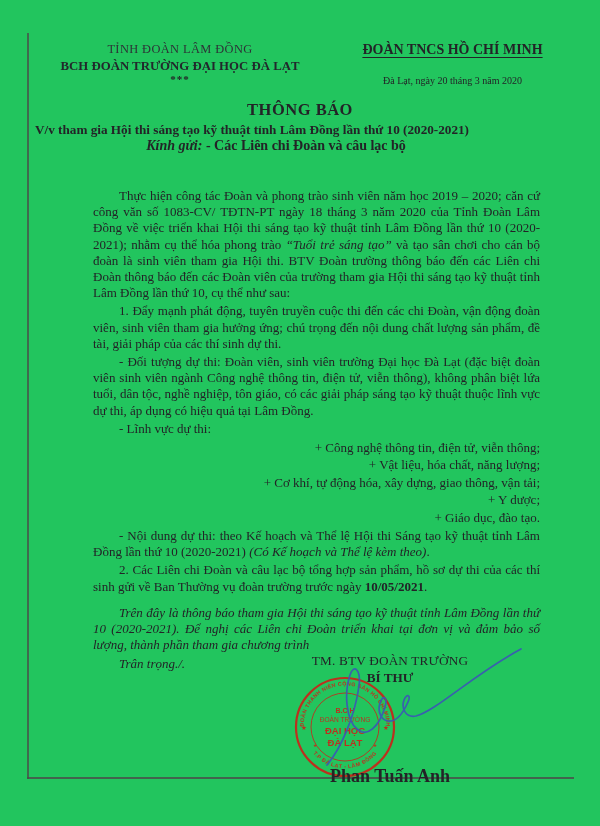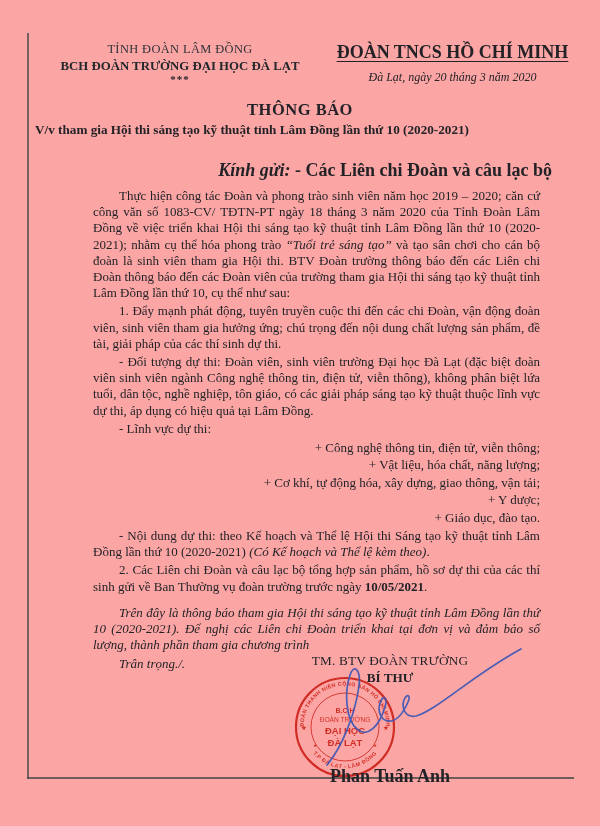--- a/index.html
+++ b/index.html
@@ -1,40 +1,40 @@
 <!DOCTYPE html>
 <html><head>
 <meta charset="utf-8">
 <style>
   html,body{margin:0;padding:0;background:#e9e9e7;}
   .page{
     position:relative;
     width:600px;height:826px;
-    background:#fca5a5;
+    background:#22c55e;
     overflow:hidden;
     font-family:"Liberation Serif","DejaVu Serif",serif;
     color:#232327;
   }
   
   .scan-edge-left{position:absolute;left:27px;top:33px;width:2px;height:746px;background:#4b4b49;opacity:.75;}
   .scan-edge-bottom{position:absolute;left:27px;top:777px;width:547px;height:2px;background:#4b4b49;opacity:.8;}
 
   
   .hdr{position:absolute;top:42px;left:30px;right:25px;display:flex;justify-content:space-between;}
   .hdr-left{width:300px;text-align:center;}
   .hdr-left .l1{font-size:12.4px;letter-spacing:.4px;color:#2d3337;}
   .hdr-left .l2{font-size:12.8px;font-weight:bold;margin-top:2px;color:#22282c;}
   .hdr-left .stars{font-size:11px;font-weight:bold;margin-top:-1px;letter-spacing:1px;}
   .hdr-right{width:245px;text-align:center;}
-  .hdr-right .org{font-size:18px;font-weight:bold;text-decoration:underline;text-underline-offset:3px;}
-  .hdr-right .date{font-size:12px;font-style:italic;margin-top:7px;}
+  .hdr-right .org{font-size:14px;font-weight:bold;text-decoration:underline;text-underline-offset:3px;}
+  .hdr-right .date{font-size:10px;margin-top:17px;}
 
   .doc-title{position:absolute;top:100px;left:0;width:100%;text-align:center;font-size:16.5px;font-weight:bold;letter-spacing:.5px;}
   .doc-subtitle{position:absolute;top:122px;left:0;width:100%;text-align:left;font-size:13.2px;font-weight:bold;margin-left:35px;}
-  .salutation{position:absolute;top:160px;left:0;width:92%;text-align:right;font-size:18px;font-weight:bold;}
+  .salutation{position:absolute;top:138px;left:0;width:92%;text-align:center;font-size:14px;font-weight:bold;}
   .salutation .kg{font-style:italic;}
 
   
   .doc-body{position:absolute;top:186px;left:93px;width:447px;font-size:13px;line-height:16.2px;text-align:justify;}
   .doc-body p{margin:2px 0 2px 0;text-indent:26px;}
   .doc-body p.quote-em em{font-style:italic;}
   ul.fields{list-style:none;margin:0 0 2px 0;padding:0 0 0 32px;line-height:17.4px;text-align:right;}
   .bold{font-weight:bold;}
   p.closing{font-style:italic;margin-top:10px;}
   p.regards{font-style:italic;}

